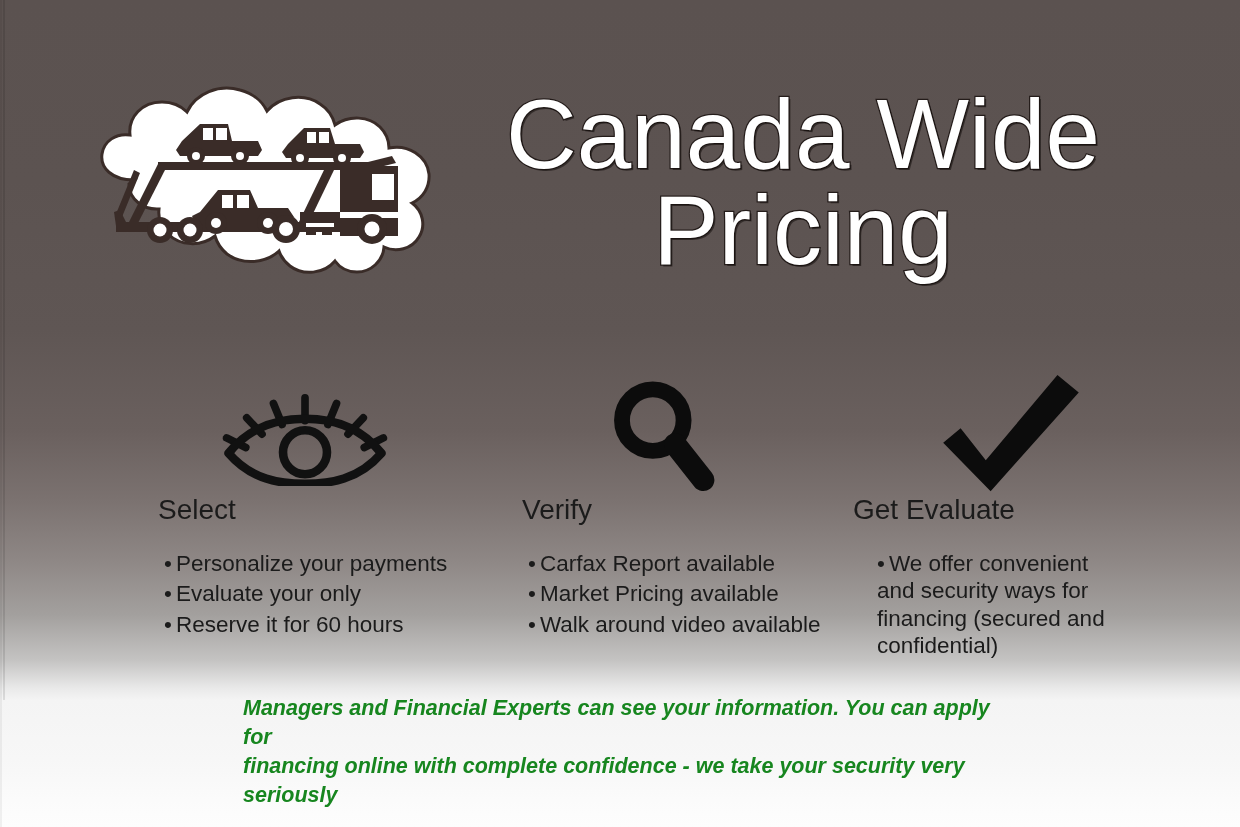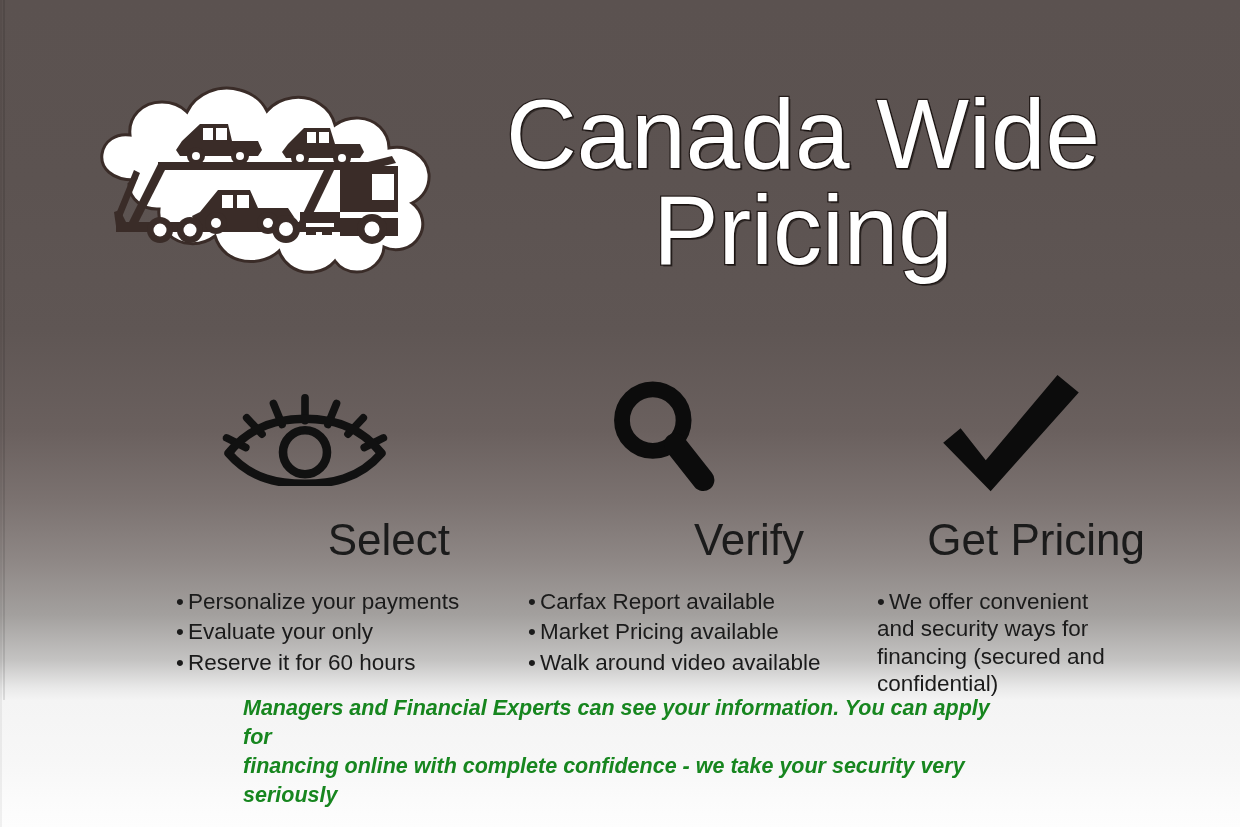--- a/index.html
+++ b/index.html
@@ -91,46 +91,45 @@
     height: 120px;
     display: flex;
     align-items: center;
     justify-content: center;
   }
   #col-select   .icon-wrap { justify-content: center; padding-left: 10px; }
   #col-verify   .icon-wrap { justify-content: center; padding-left: 20px; }
   #col-approved .icon-wrap { justify-content: center; padding-left: 30px; }
 
   .col-title {
-    text-align: right;
+    text-align: left;
     color: #1b1b1b;
-    font-size: 44px;
+    font-size: 28px;
     font-weight: 400;
     line-height: 1.0;
-    margin-top: 22px;
     white-space: nowrap;
   }
   #col-select   .col-title { padding-left: 8px; }
   #col-verify   .col-title { padding-left: 18px; }
   #col-approved .col-title { padding-left: 8px; }
 
   .bullets {
     margin: 26px 0 0 0;
     padding: 0;
     list-style: none;
     color: #1b1b1b;
     font-size: 22.5px;
     line-height: 1.22;
   }
   .bullets li {
     white-space: nowrap;
     margin-bottom: 3px;
   }
   .bullets li .b { margin-right: 4px; }
-  #col-select   .bullets { margin-left: 26px; }
+  #col-select   .bullets { margin-left: 14px; }
   #col-verify   .bullets { margin-left: 24px; }
   #col-approved .bullets { margin-left: 32px; }
   #col-approved .bullets li {
     white-space: normal;
     width: 240px;
   }
 
   
   #footer {
     position: absolute;
@@ -302,21 +301,21 @@
       <li><span class="b">•</span><span>Walk around video available</span></li>
     </ul>
   </div>
 
   <div class="col" id="col-approved">
     <div class="icon-wrap">
       <svg viewBox="0 0 150 126" width="146" height="122" xmlns="http://www.w3.org/2000/svg">
         <path d="M 6,70 L 24,55 L 50,88 L 124,0 L 146,18 L 55,120 Z" fill="#0c0c0c"></path>
       </svg>
     </div>
-    <div class="col-title">Get Pricing</div>
+    <div class="col-title">Get Evaluate</div>
     <ul class="bullets">
       <li><span class="b">•</span><span>We offer convenient and security ways for financing (secured and confidential)</span></li>
     </ul>
   </div>
 
   <div id="footer">
     <span>Managers and Financial Experts can see your information. You can apply for</span>
     <span>financing online with complete confidence - we take your security very seriously</span>
   </div>
 

